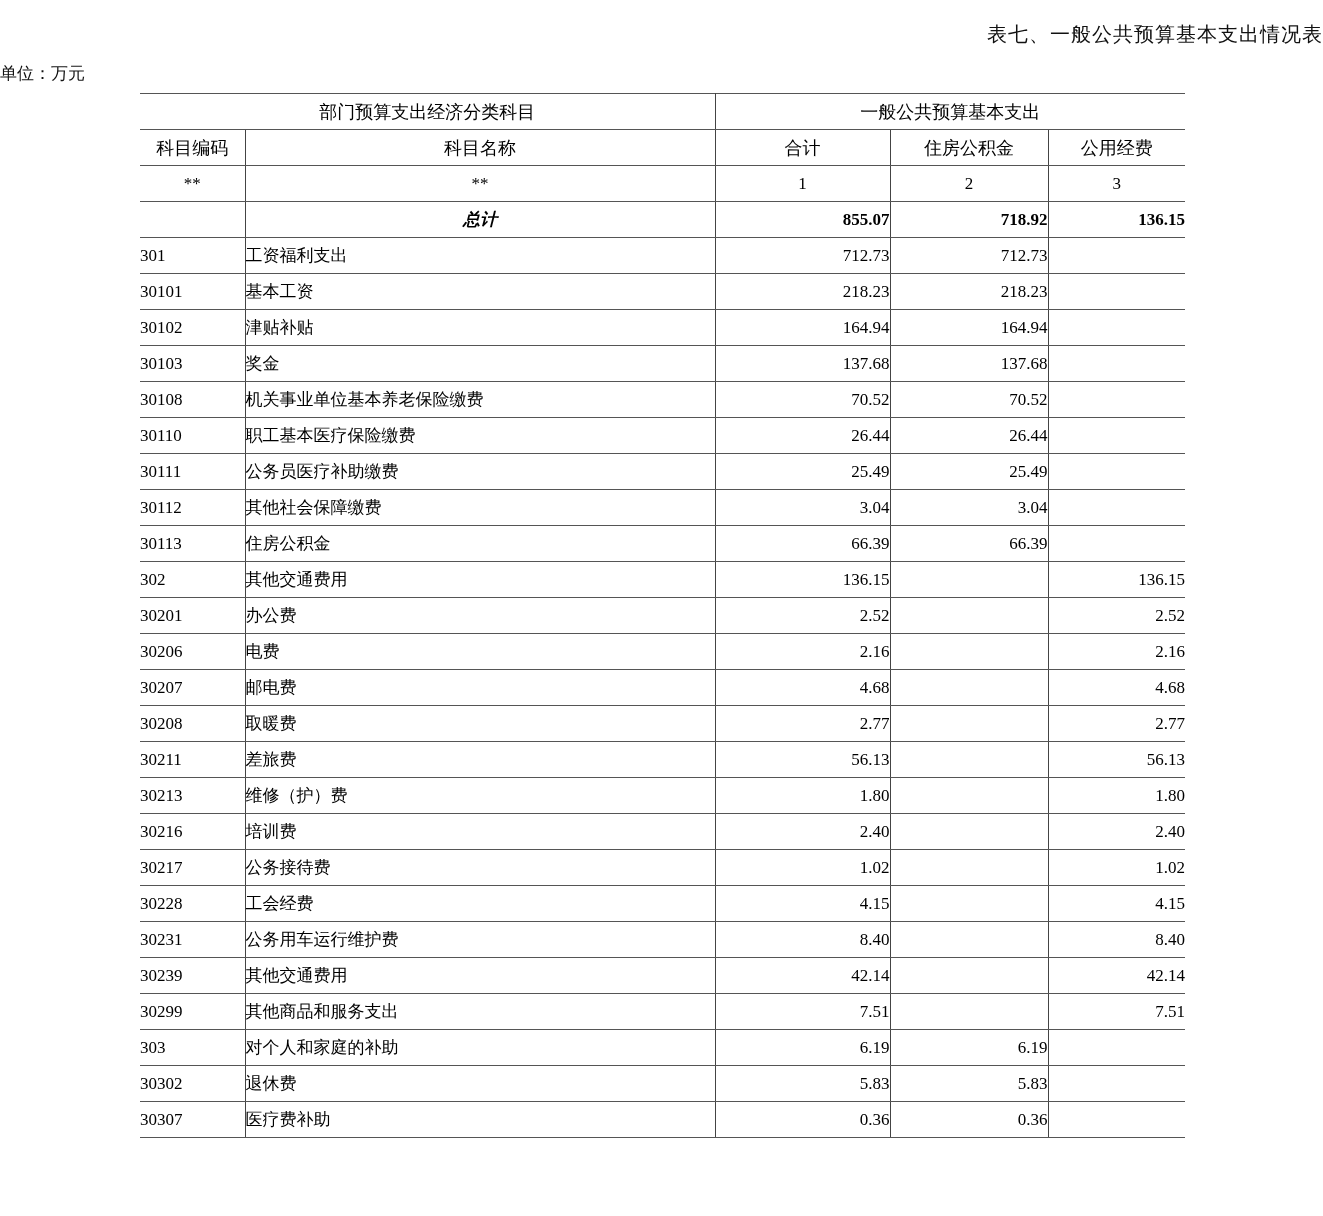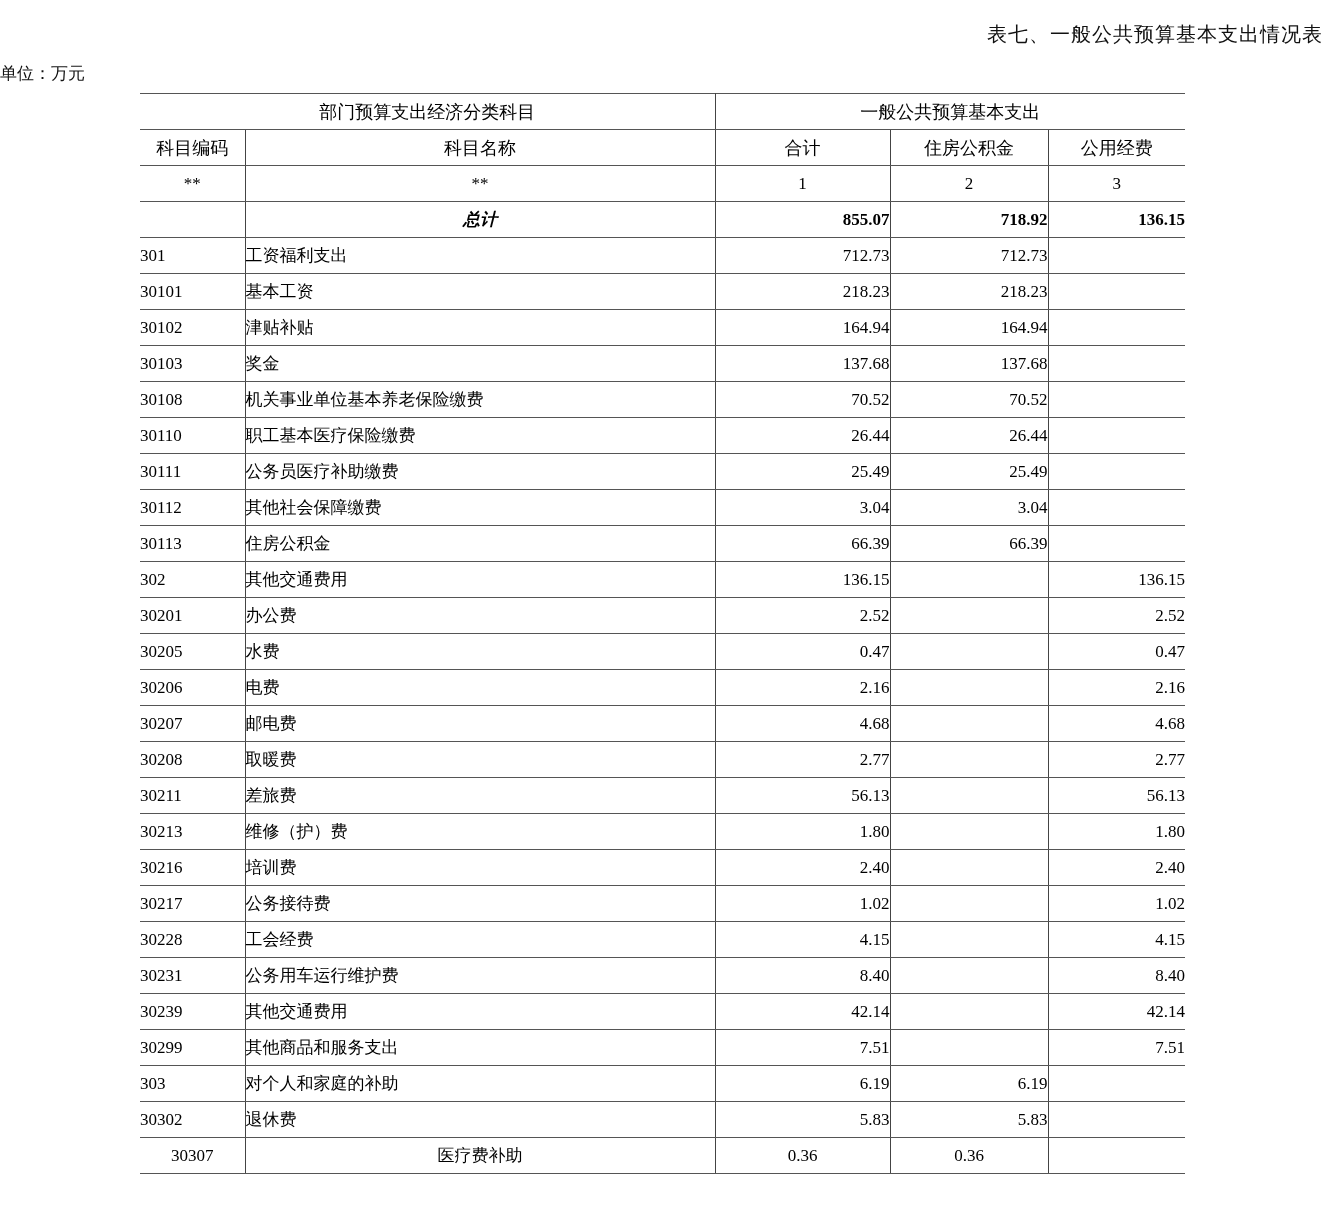--- a/index.html
+++ b/index.html
@@ -97,21 +97,21 @@
     padding-left: 0;
     font-style: italic;
   }
   td.num {
     text-align: right;
     padding-right: 12px;
     font-size: 17px;
   }
   tr.bold td { font-weight: normal; }
   tr.total-row td { font-weight: bold; }
-  tbody tr:last-child td { border-bottom: 1px solid #555; text-align: center; }
+  tbody tr:last-child td { border-bottom: 1px solid #555; }
 </style>
 </head>
 <body>
 
 <div class="page">
 
   <div class="doc-title">表七、一般公共预算基本支出情况表</div>
 
   <div class="unit-line">单位：万元</div>
 
@@ -223,27 +223,20 @@
             <td class="num">136.15</td>
           </tr>
           <tr>
             <td class="code">30201</td>
             <td class="name">办公费</td>
             <td class="num">2.52</td>
             <td class="num"></td>
             <td class="num">2.52</td>
           </tr>
           <tr>
-            <td class="code">30205</td>
-            <td class="name">水费</td>
-            <td class="num">0.47</td>
-            <td class="num"></td>
-            <td class="num">0.47</td>
-          </tr>
-          <tr>
             <td class="code">30206</td>
             <td class="name">电费</td>
             <td class="num">2.16</td>
             <td class="num"></td>
             <td class="num">2.16</td>
           </tr>
           <tr>
             <td class="code">30207</td>
             <td class="name">邮电费</td>
             <td class="num">4.68</td>

